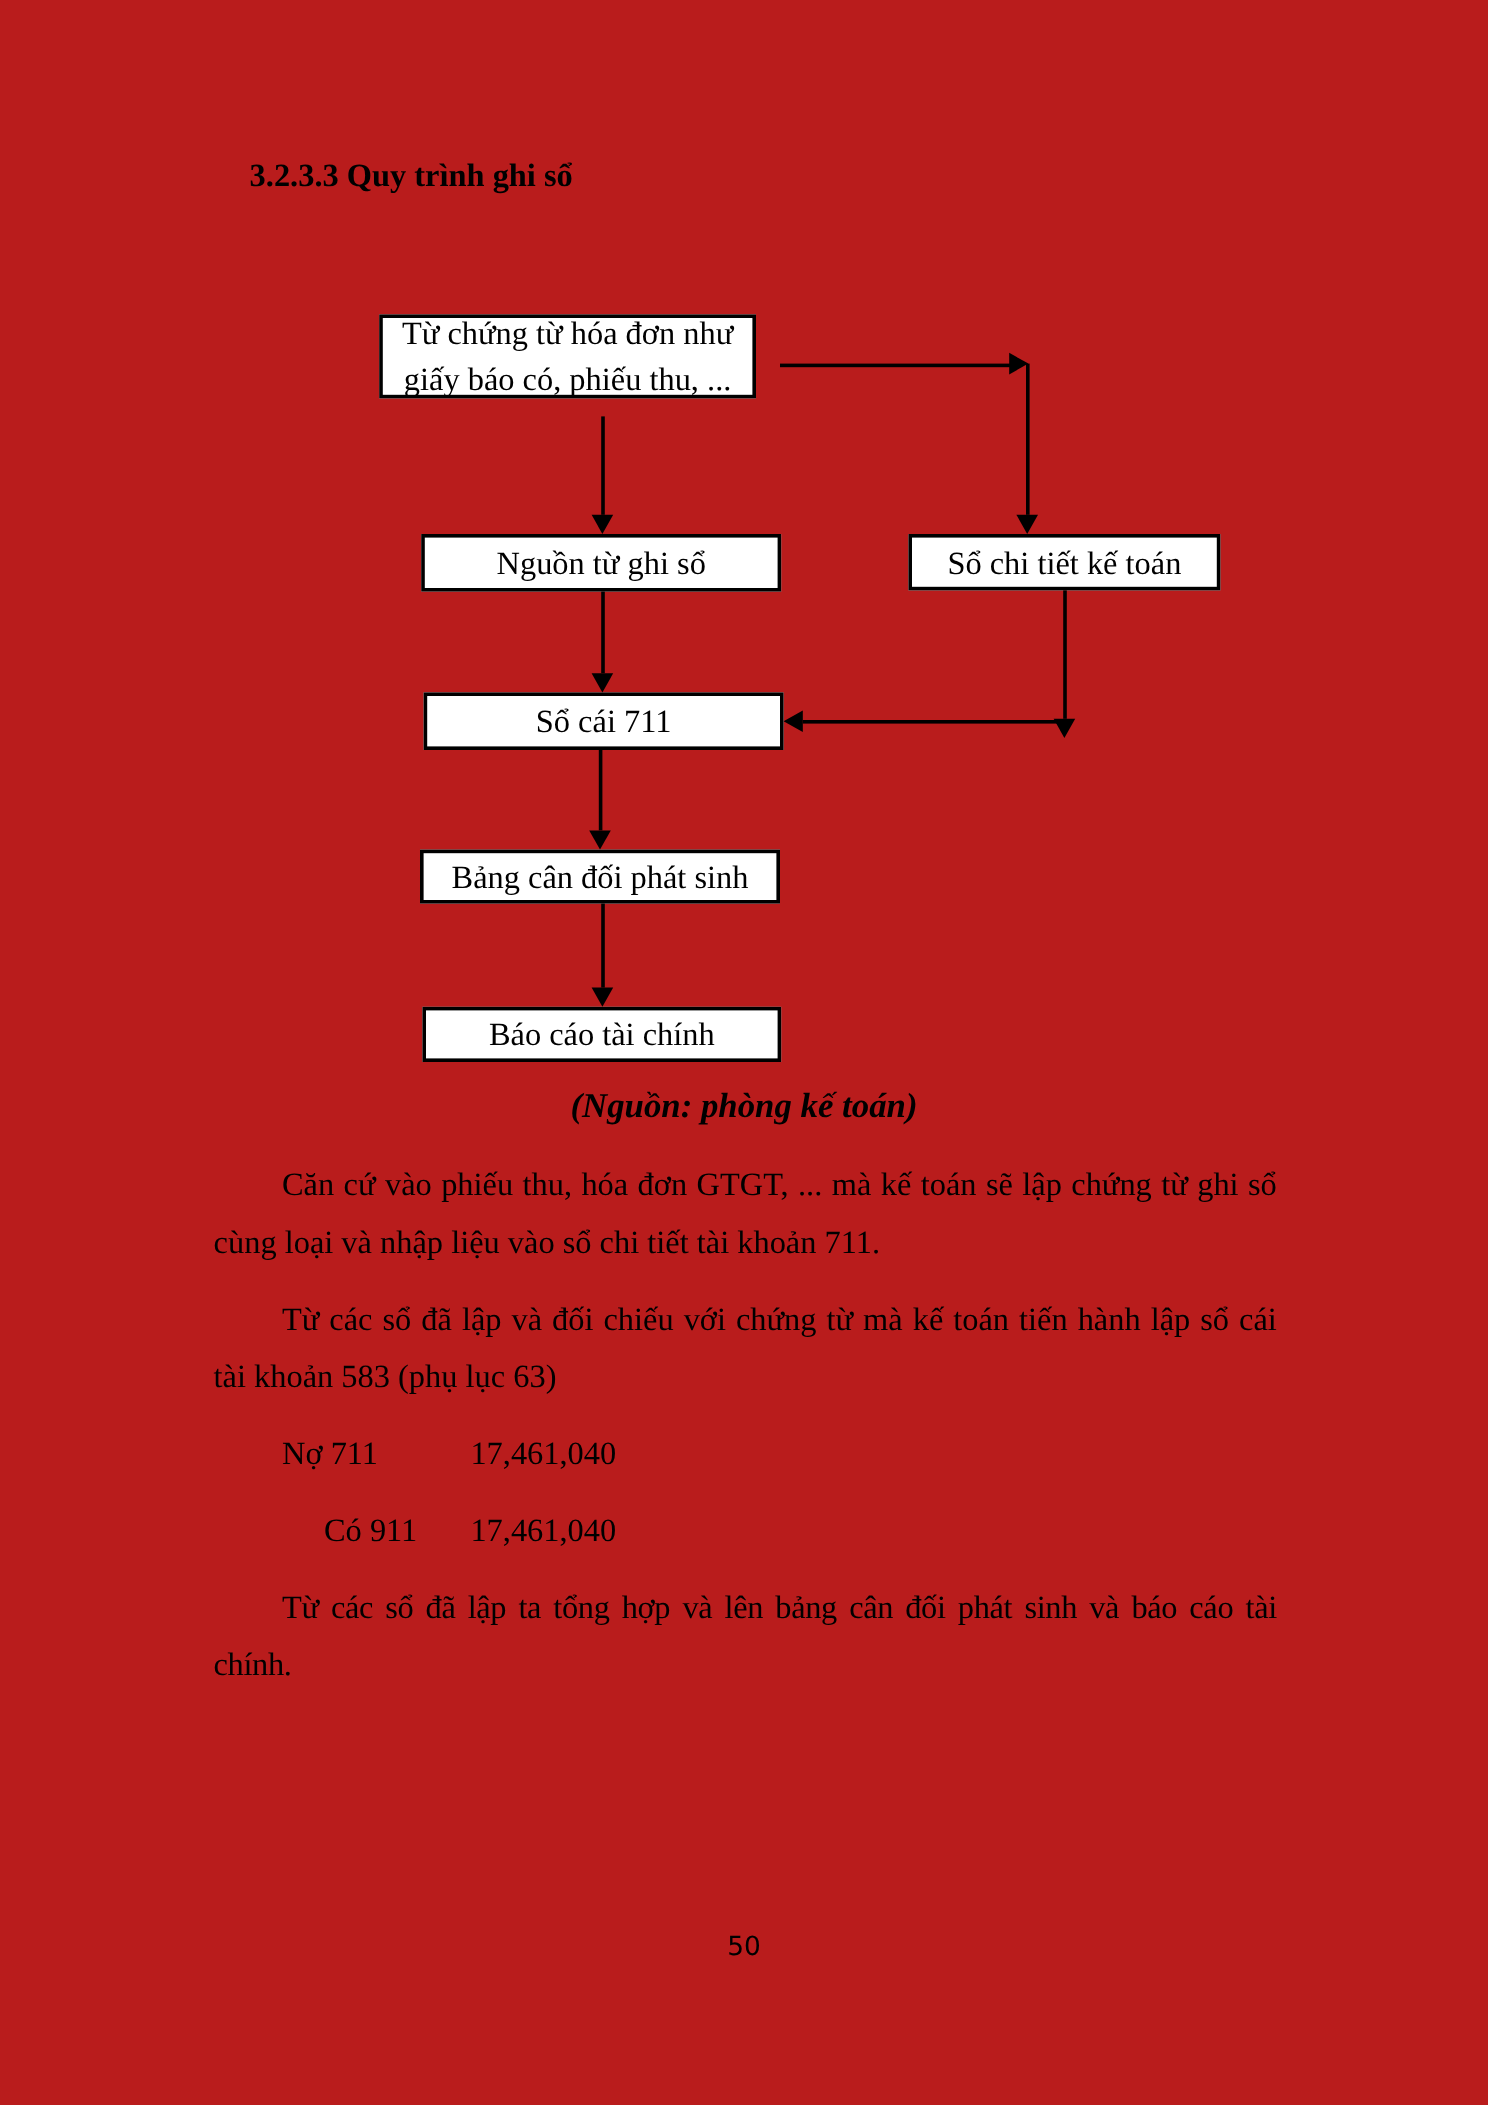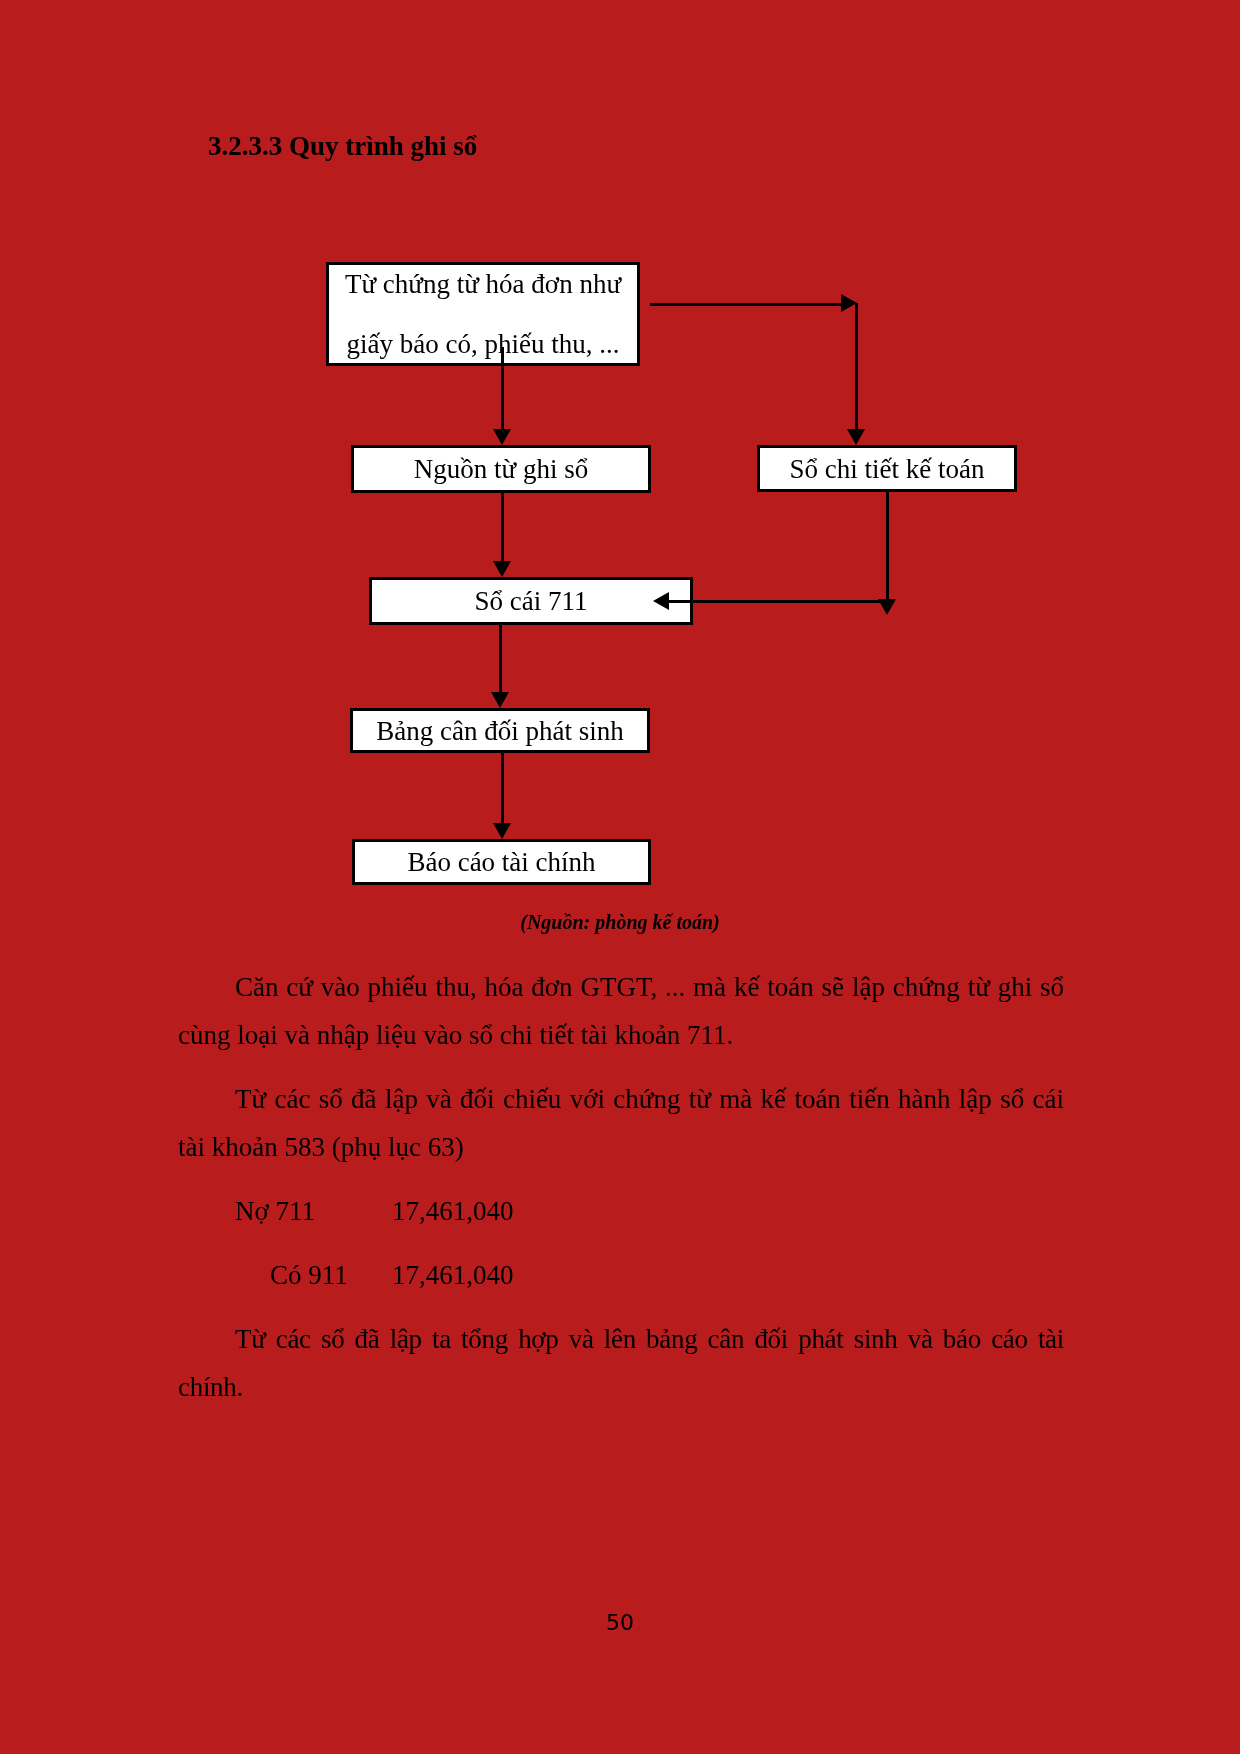--- a/index.html
+++ b/index.html
@@ -21,24 +21,24 @@
     position:absolute;left:0;top:204px;width:100%;
     text-align:center;font-size:27px;font-weight:bold;line-height:40px;
   }
   
   .fc-box{
     position:absolute;box-sizing:border-box;
     border:3px solid #000;background:#fff;
     display:flex;flex-direction:column;justify-content:center;align-items:center;
     font-size:27px;line-height:38px;text-align:center;
   }
-  .b1{left:326px;top:262px;width:314px;height:104px;justify-content:space-between;}
+  .b1{left:316px;top:262px;width:314px;height:70px;}
   .b2{left:351px;top:445px;width:300px;height:48px;}
   .b3{left:757px;top:445px;width:260px;height:47px;}
-  .b4{left:369px;top:577px;width:324px;height:48px;}
+  .b4{left:353px;top:577px;width:300px;height:48px;}
   .b5{left:350px;top:708px;width:300px;height:45px;}
   .b6{left:352px;top:839px;width:299px;height:46px;}
   
   .vline{position:absolute;width:3px;background:#000;}
   .hline{position:absolute;height:3px;background:#000;}
   .l-a1{left:501px;top:347px;height:82px;}
   .l-a2h{left:650px;top:303px;width:192px;}
   .l-a2v{left:855px;top:303px;height:126px;}
   .l-a3{left:501px;top:493px;height:68px;}
   .l-a4v{left:886px;top:492px;height:107px;}
@@ -54,21 +54,21 @@
   .h-a2{left:841px;top:294px;}
   .h-a2v{left:847px;top:429px;}
   .h-a3{left:493px;top:561px;}
   .h-a4v{left:878px;top:599px;}
   .h-a4h{left:653px;top:592px;}
   .h-a5{left:491px;top:692px;}
   .h-a6{left:493px;top:823px;}
   
   .source-note{
     position:absolute;left:0;top:901px;width:100%;
-    text-align:center;font-size:20px;font-weight:bold;font-style:italic;line-height:42px;
+    text-align:center;font-size:29px;font-weight:bold;font-style:italic;line-height:42px;
   }
   
   .body-text{
     position:absolute;left:178px;top:963px;width:886px;
     font-size:27px;line-height:48px;text-align:justify;
   }
   .body-text p{margin:0 0 16px 0;}
   .para{text-indent:57px;}
   .entry{text-align:left;}
   .entry-no{padding-left:57px;}

